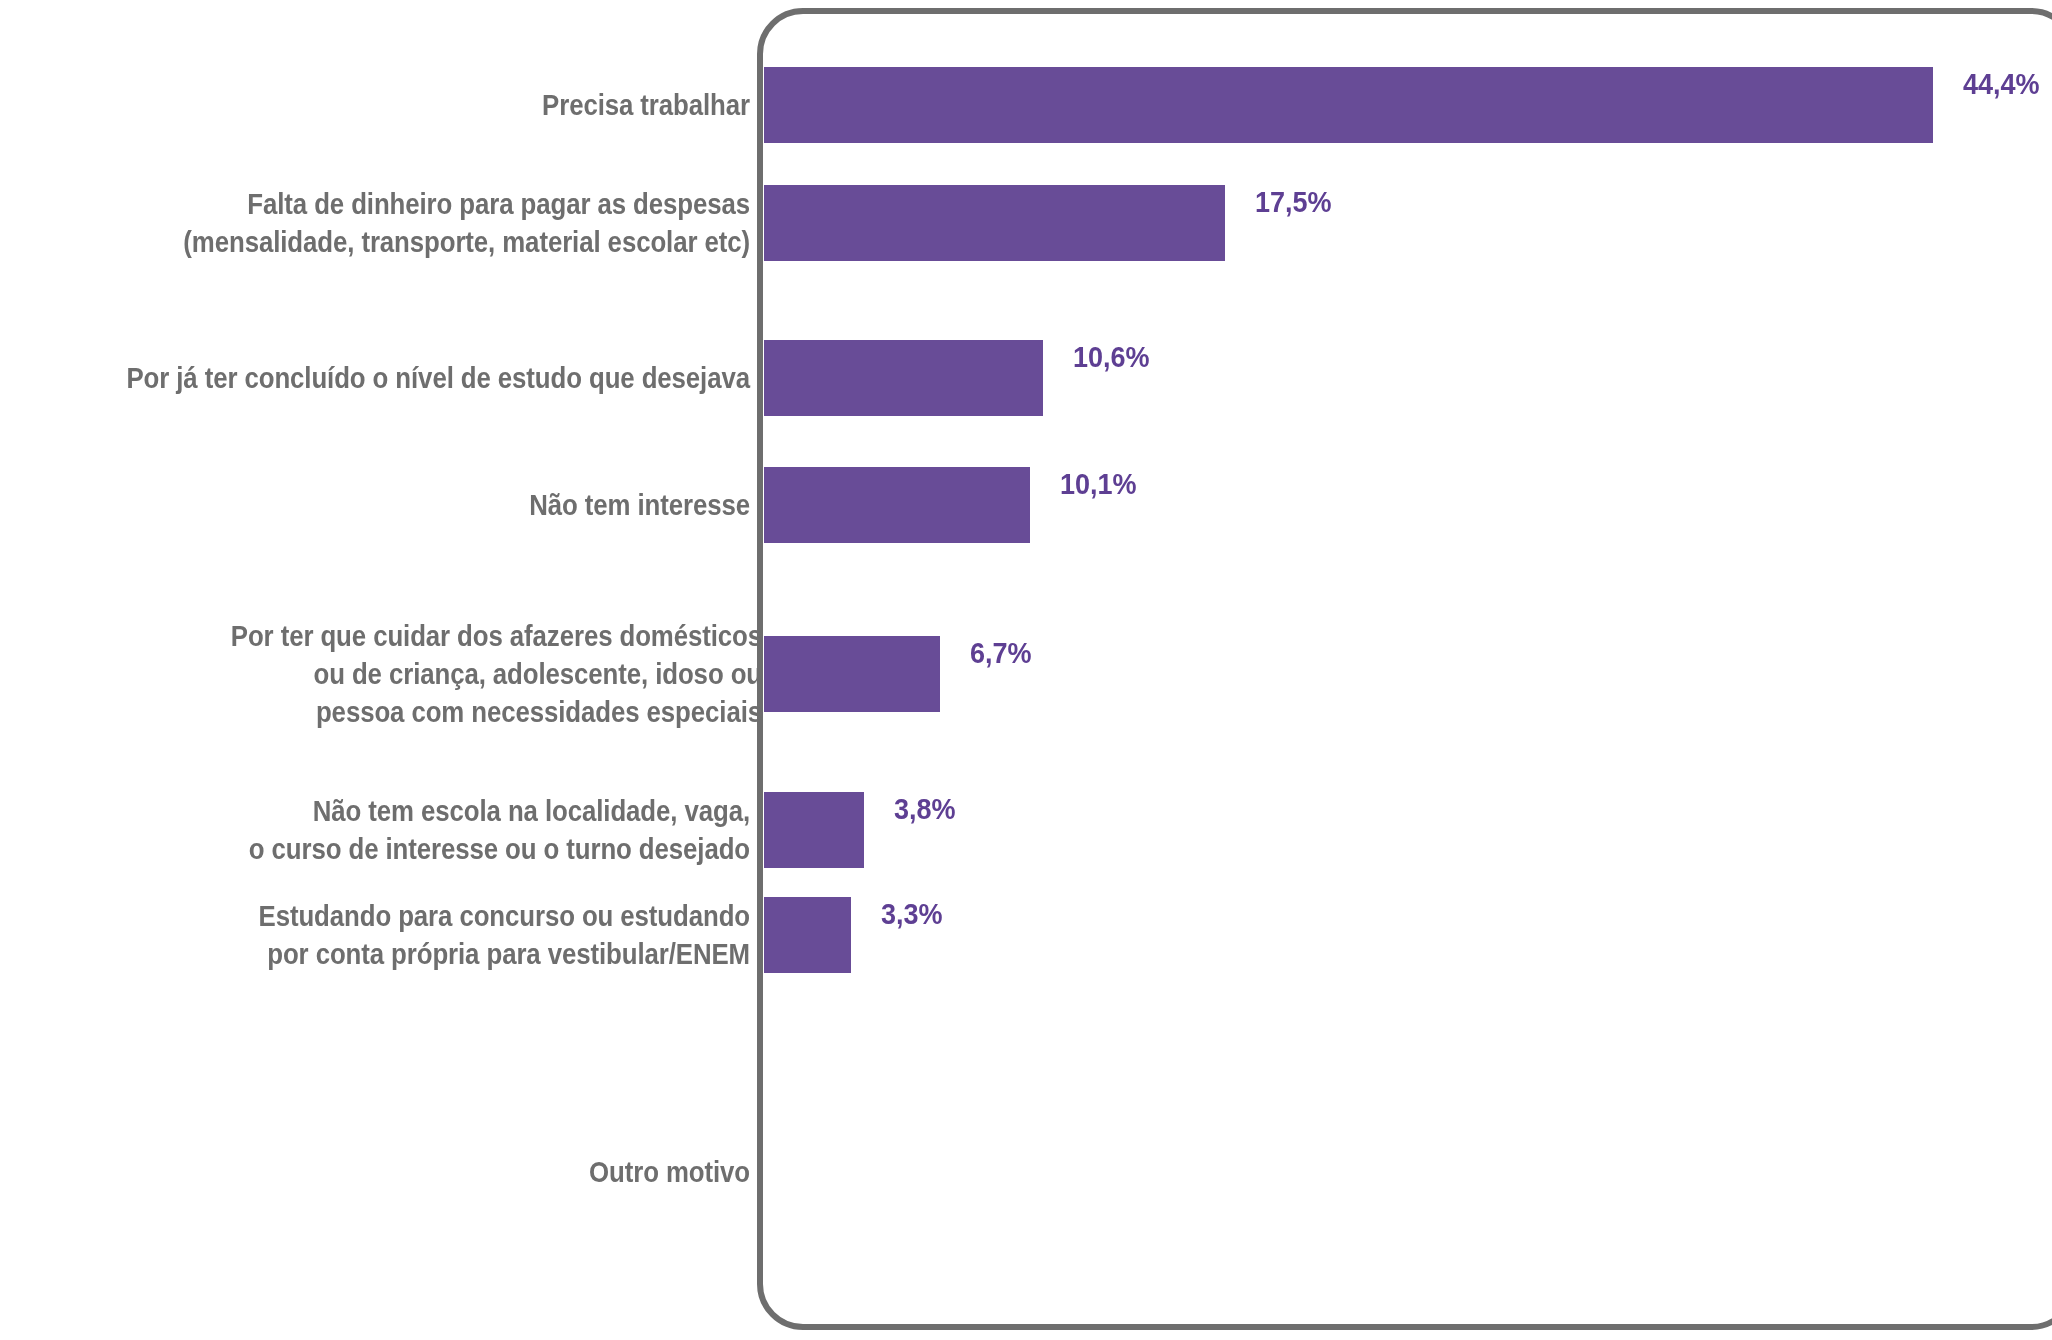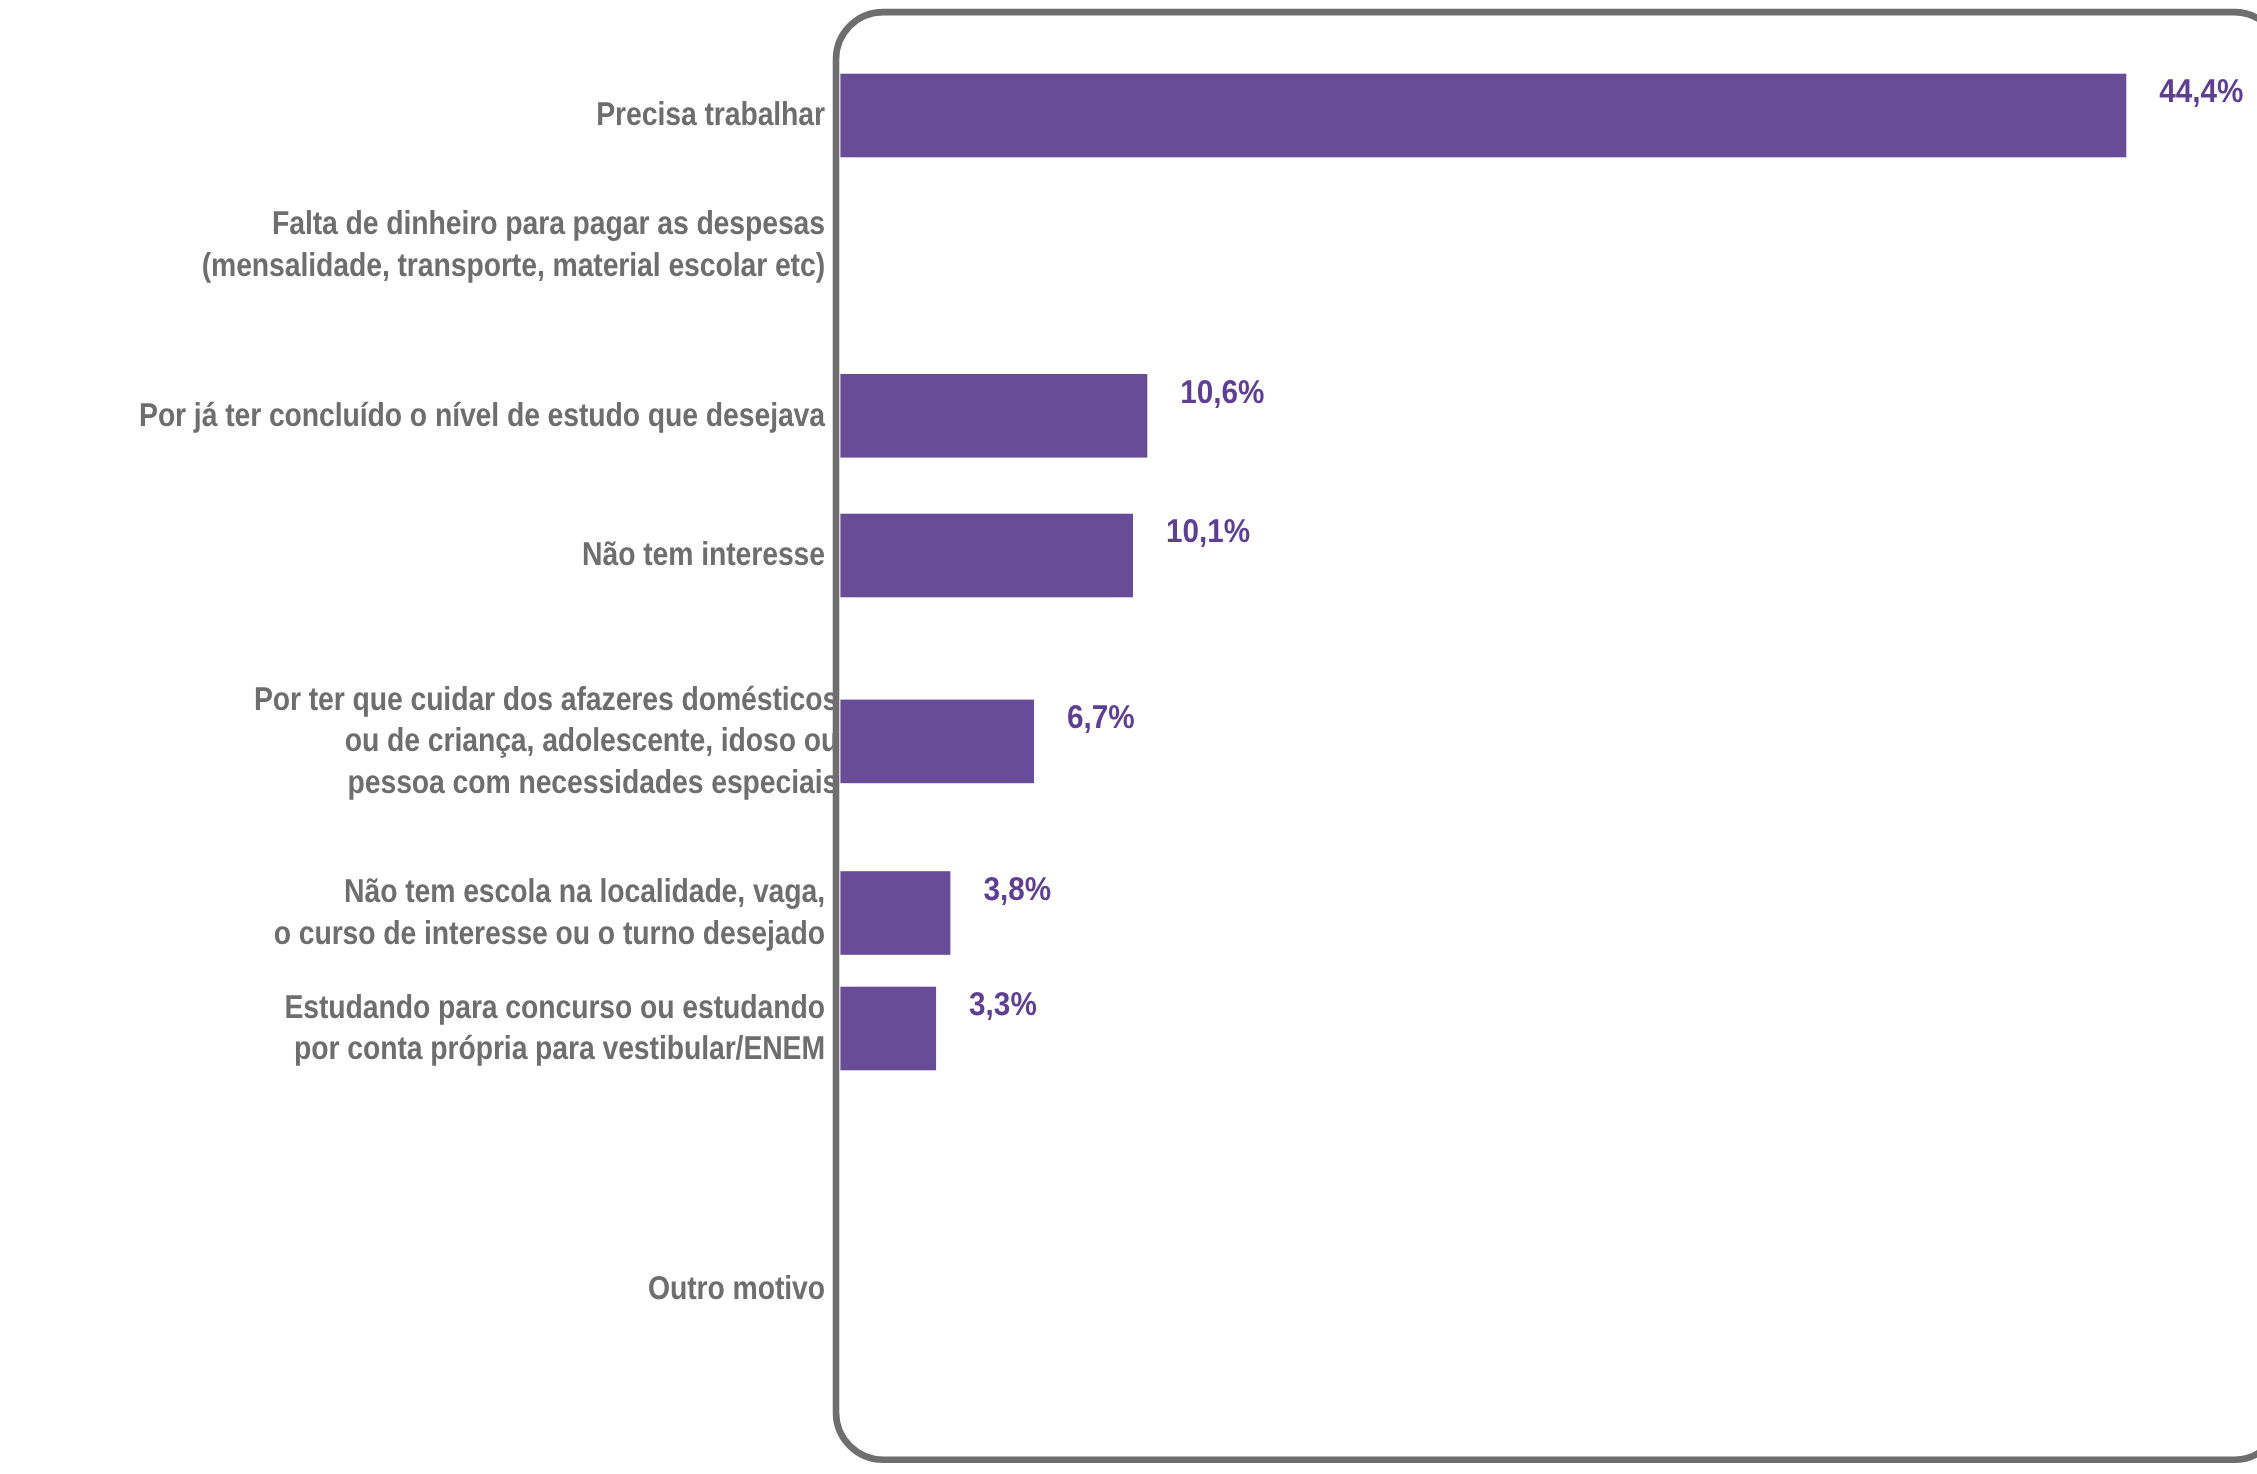--- a/index.html
+++ b/index.html
@@ -107,20 +107,24 @@
       <div class="cat-label" style="color: rgb(110, 110, 110);">Precisa trabalhar</div>
       <div class="bar-track">
         <div class="bar" style="width: 1169.38px; background: rgb(104, 76, 151);"></div>
         <div class="bar-value" style="color: rgb(94, 63, 147);">44,4%</div>
       </div>
     </div>
 
     <div class="bar-row" style="top:183px;">
       <div class="cat-label" style="color: rgb(110, 110, 110);">Falta de dinheiro para pagar as despesas
 (mensalidade, transporte, material escolar etc)</div>
+      <div class="bar-track">
+        <div class="bar" style="width: 460.905px; background: rgb(104, 76, 151);"></div>
+        <div class="bar-value" style="color: rgb(94, 63, 147);">17,5%</div>
+      </div>
     </div>
 
     <div class="bar-row" style="top:338px;">
       <div class="cat-label" style="color: rgb(110, 110, 110);">Por já ter concluído o nível de estudo que desejava</div>
       <div class="bar-track">
         <div class="bar" style="width: 279.177px; background: rgb(104, 76, 151);"></div>
         <div class="bar-value" style="color: rgb(94, 63, 147);">10,6%</div>
       </div>
     </div>
 

